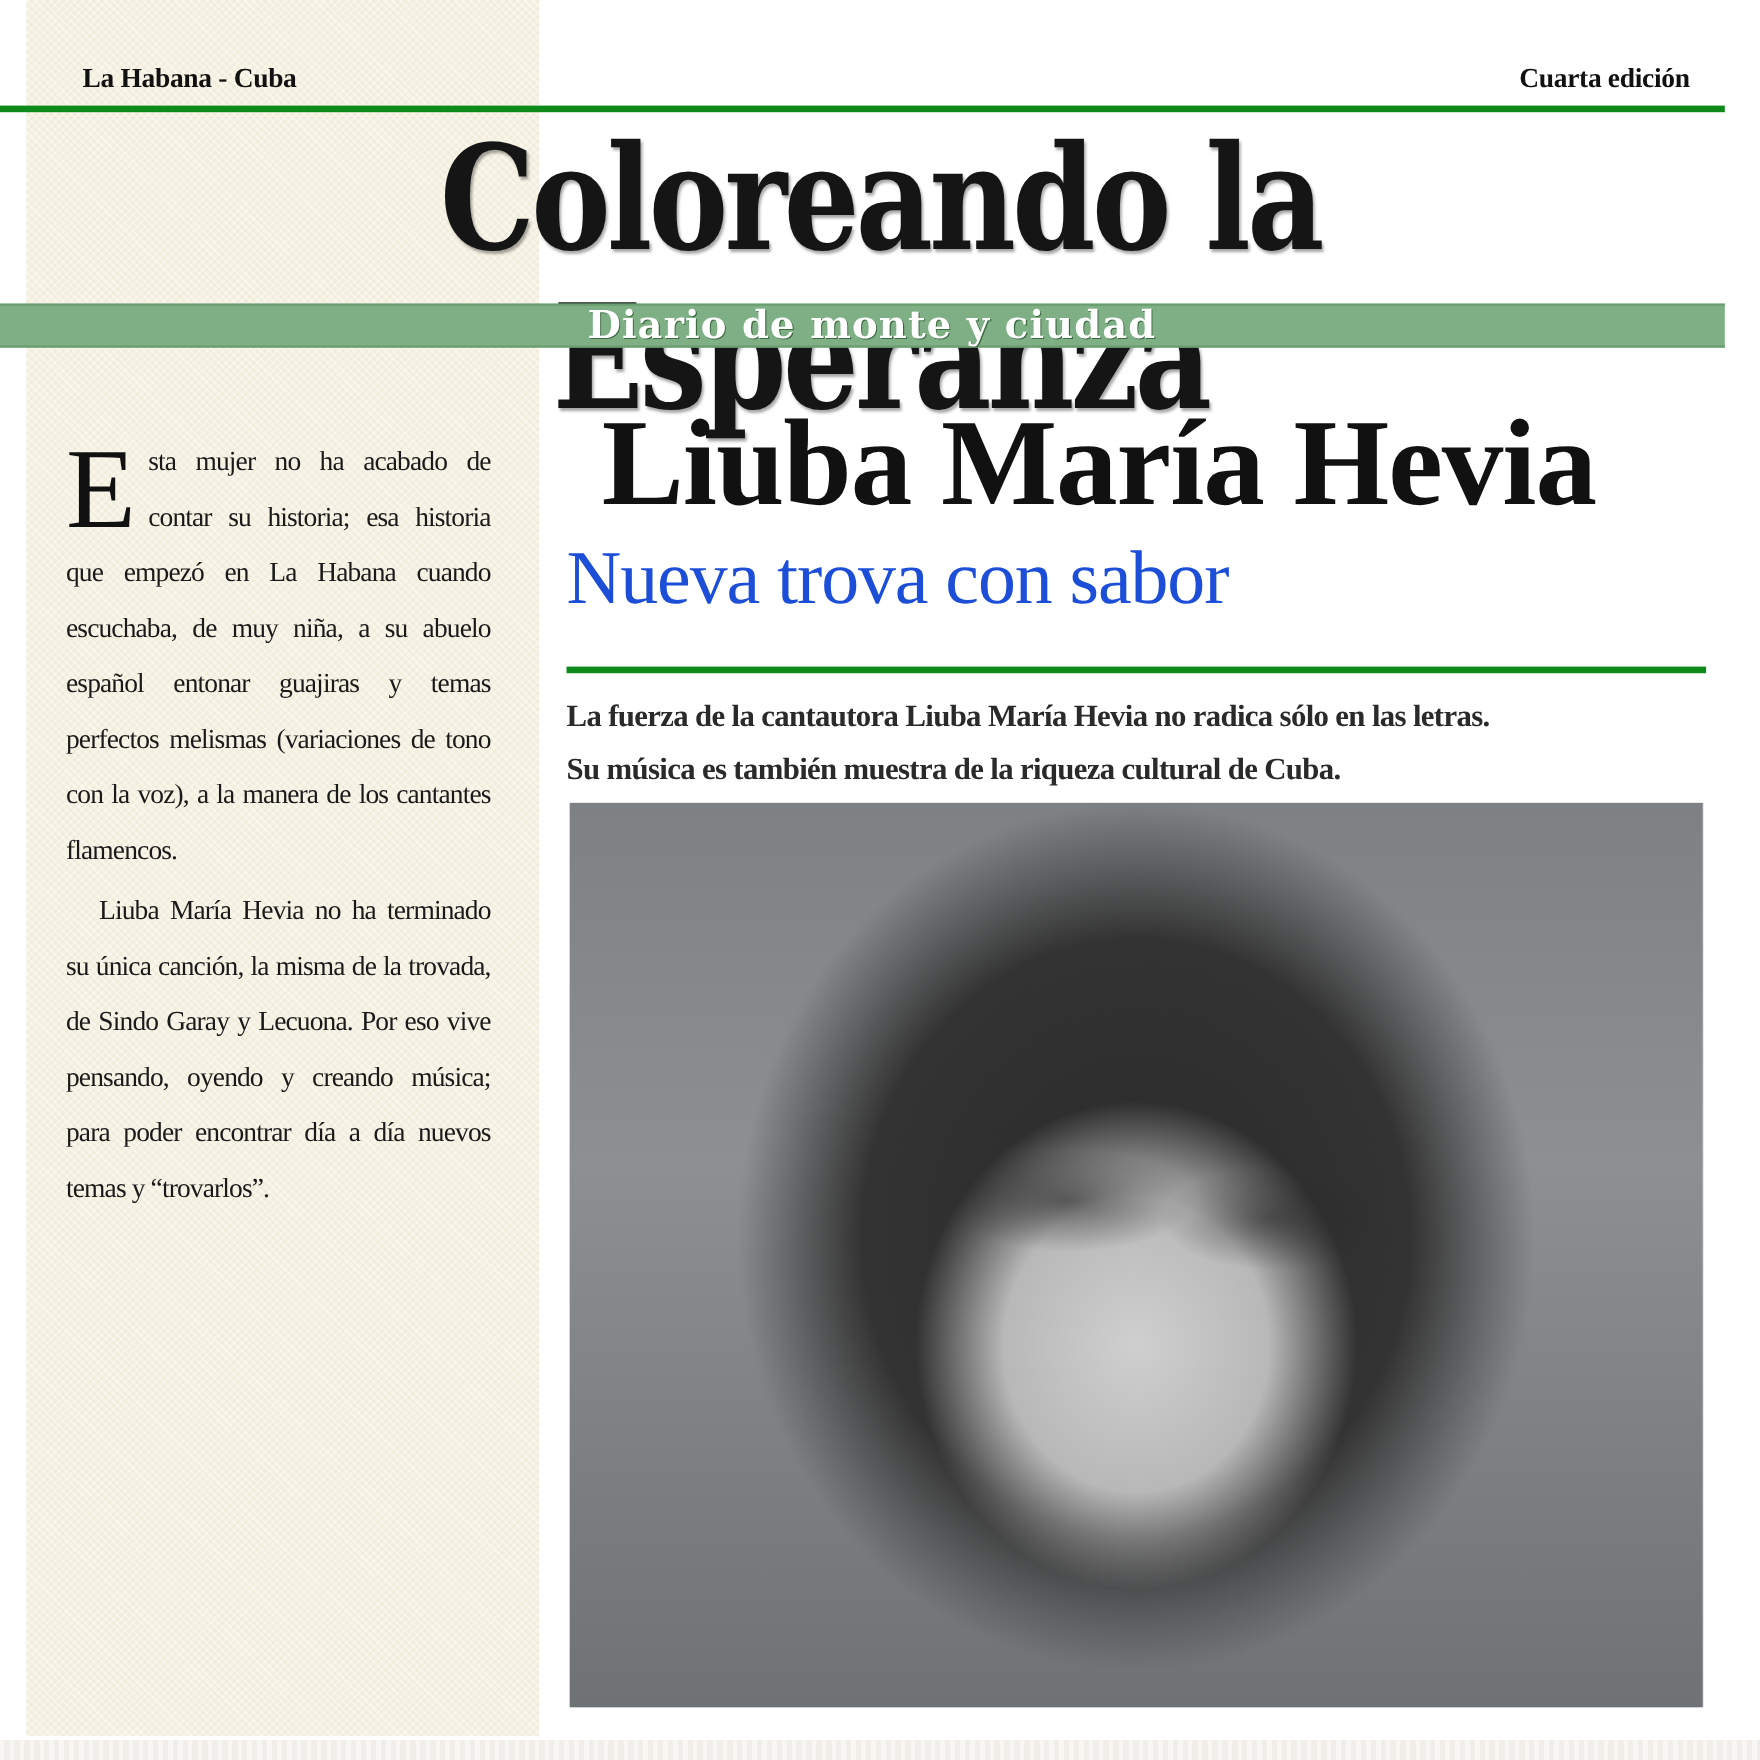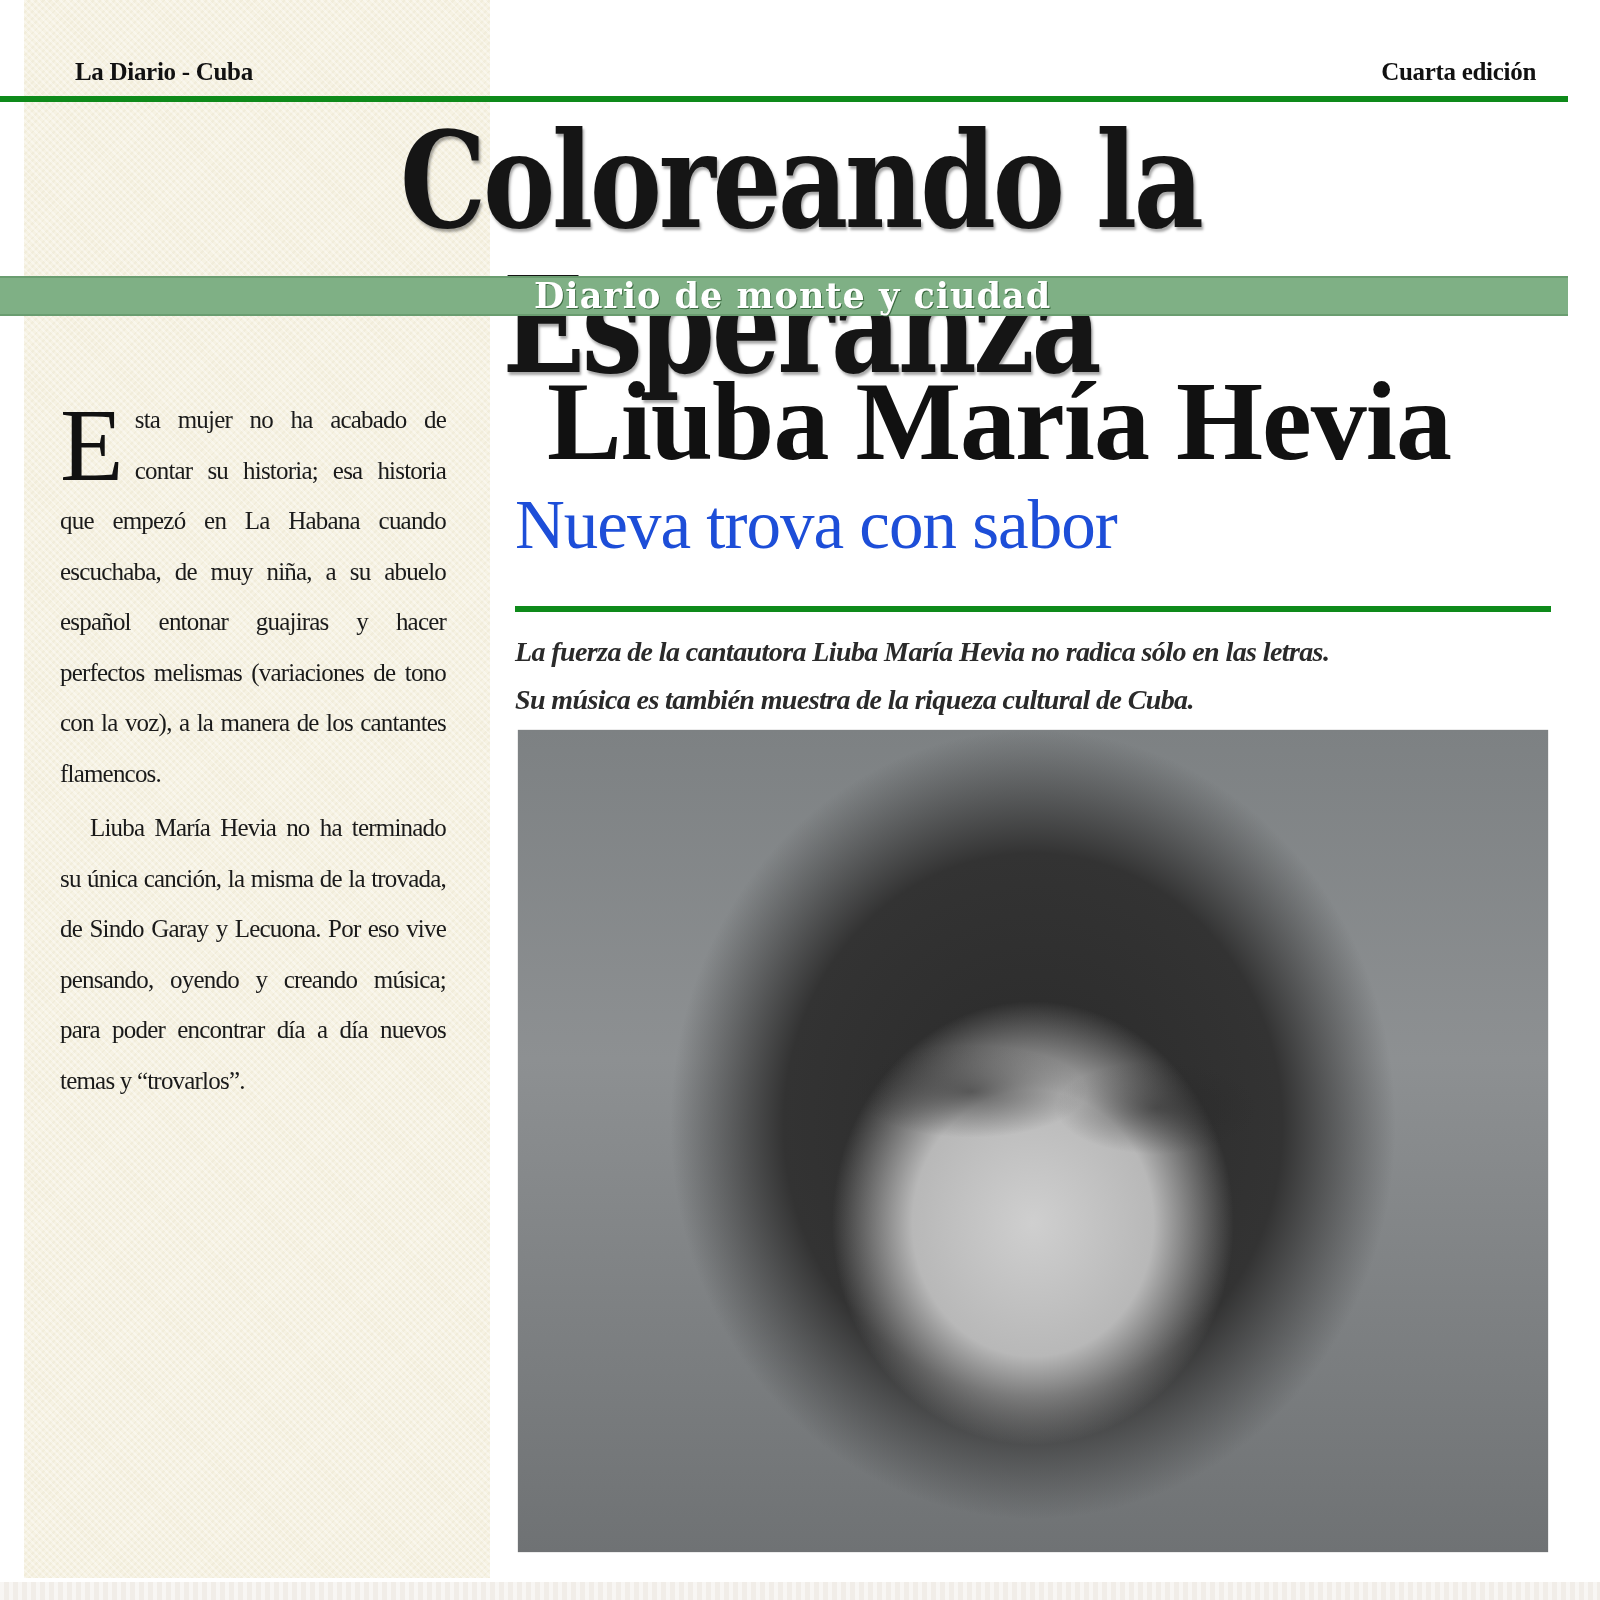--- a/index.html
+++ b/index.html
@@ -75,51 +75,51 @@
       position: absolute; left: 515px; top: 488px;
       font-size: 69px; font-weight: normal; line-height: 1.1; letter-spacing: -1px;
       color: #1d4ed8;
     }
     .rule-mid {
       position: absolute; left: 515px; top: 606px; width: 1036px; height: 6px;
       background: #0e8a1a;
     }
     .deck {
       position: absolute; left: 515px; top: 628px; width: 1040px;
-      font-size: 28px; font-style: italic; font-weight: bold; line-height: 48px;
+      font-size: 28px; font-weight: bold; line-height: 48px;
       color: #2a2a2a; letter-spacing: -0.6px;
     }
     .photo {
       position: absolute; left: 518px; top: 730px; width: 1030px; height: 822px;
       background:
         radial-gradient(ellipse 16% 8% at 44% 44%, rgba(40,40,40,0.6), transparent 70%),
         radial-gradient(ellipse 14% 8% at 62% 46%, rgba(40,40,40,0.55), transparent 70%),
         radial-gradient(ellipse 26% 36% at 50% 60%, #cfcfcf 0%, #b8b8b8 45%, transparent 75%),
         radial-gradient(ellipse 44% 60% at 50% 48%, #2a2a2a 0%, #333 55%, transparent 80%),
         linear-gradient(180deg, #7d8183 0%, #8d9092 40%, #6f7274 100%);
       box-shadow: 0 0 1px #888;
     }
   </style>
 </head>
 <body>
 
 <div class="sidebar-bg"></div>
 <div class="bottom-strip"></div>
 
-<div class="top-left">La Diario - Cuba</div>
+<div class="top-left">La Habana - Cuba</div>
 <div class="top-right">Cuarta edición</div>
 <div class="rule-top"></div>
 
 <div class="masthead">Coloreando la Esperanza</div>
 
 <div class="tagline-band"></div>
 <div class="tagline">Diario de monte y ciudad</div>
 
 <div class="article-col">
-  <p><span class="dropcap">E</span><span>sta mujer no ha acabado de contar su historia; esa historia que empezó en La Habana cuando escuchaba, de muy niña, a su abuelo español entonar guajiras y hacer perfectos melismas (variaciones de tono con la voz), a la manera de los cantantes flamencos.</span></p>
+  <p><span class="dropcap">E</span><span>sta mujer no ha acabado de contar su historia; esa historia que empezó en La Habana cuando escuchaba, de muy niña, a su abuelo español entonar guajiras y temas perfectos melismas (variaciones de tono con la voz), a la manera de los cantantes flamencos.</span></p>
   <p>Liuba María Hevia no ha terminado su única canción, la misma de la trovada, de Sindo Garay y Lecuona. Por eso vive pensando, oyendo y creando música; para poder encontrar día a día nuevos temas y “trovarlos”.</p>
 </div>
 
 <div class="headline">Liuba María Hevia</div>
 <div class="subhead">Nueva trova con sabor</div>
 <div class="rule-mid"></div>
 
 <div class="deck">
   <div>La fuerza de la cantautora Liuba María Hevia no radica sólo en las letras.</div>
   <div>Su música es también muestra de la riqueza cultural de Cuba.</div>

